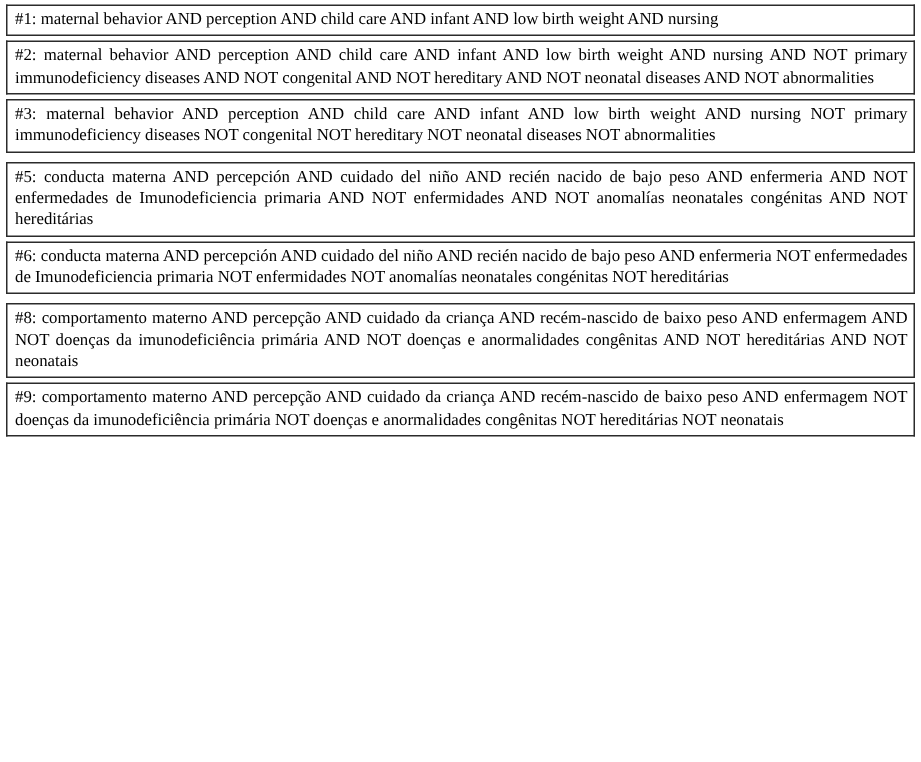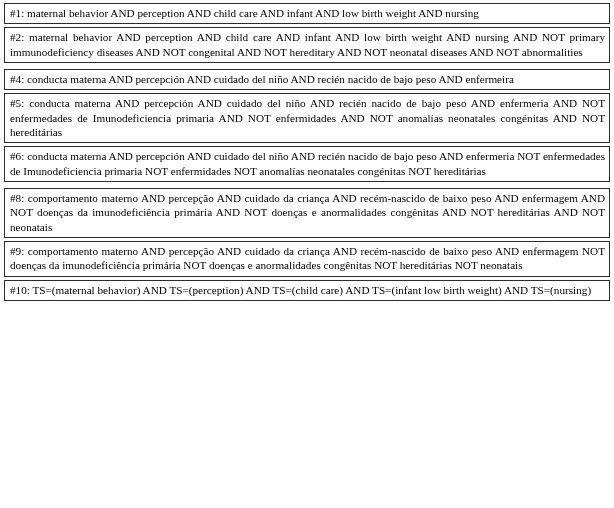--- a/index.html
+++ b/index.html
@@ -63,26 +63,26 @@
         </tr>
 
       <tr>
         <td class="cell"><span class="lbl">#2:</span> <span class="qtext">maternal behavior AND perception AND child care AND infant AND low birth weight AND nursing AND NOT primary immunodeficiency diseases AND NOT congenital AND NOT hereditary AND NOT neonatal diseases AND NOT abnormalities</span></td>
       </tr>
       <tr>
           <td class="row-spacer"></td>
         </tr>
 
       <tr>
+        <td class="cell"><span class="lbl">#3:</span> <span class="qtext">maternal behavior AND perception AND child care AND infant AND low birth weight AND nursing NOT primary immunodeficiency diseases NOT congenital NOT hereditary NOT neonatal diseases NOT abnormalities</span></td>
+      </tr>
+      <tr>
           <td class="row-spacer"></td>
         </tr>
 
-      <tr>
-        <td class="cell"><span class="lbl">#4:</span> <span class="qtext">conducta materna AND percepción AND cuidado del niño AND recién nacido de bajo peso AND enfermeira</span></td>
-      </tr>
       <tr>
           <td class="row-spacer"></td>
         </tr>
 
       <tr>
         <td class="cell"><span class="lbl">#5:</span> <span class="qtext">conducta materna AND percepción AND cuidado del niño AND recién nacido de bajo peso AND enfermeria AND NOT enfermedades de Imunodeficiencia primaria AND NOT enfermidades AND NOT anomalías neonatales congénitas AND NOT hereditárias</span></td>
       </tr>
       <tr>
           <td class="row-spacer"></td>
         </tr>
@@ -105,19 +105,16 @@
           <td class="row-spacer"></td>
         </tr>
 
       <tr>
         <td class="cell"><span class="lbl">#9:</span> <span class="qtext">comportamento materno AND percepção AND cuidado da criança AND recém-nascido de baixo peso AND enfermagem NOT doenças da imunodeficiência primária NOT doenças e anormalidades congênitas NOT hereditárias NOT neonatais</span></td>
       </tr>
       <tr>
           <td class="row-spacer"></td>
         </tr>
 
-      <tr>
-        <td class="cell"><span class="lbl">#10:</span> <span class="qtext">TS=(maternal behavior) AND TS=(perception) AND TS=(child care) AND TS=(infant low birth weight) AND TS=(nursing)</span></td>
-      </tr>
 
     </tbody>
   </table>
 </div>
 
 </body></html>

